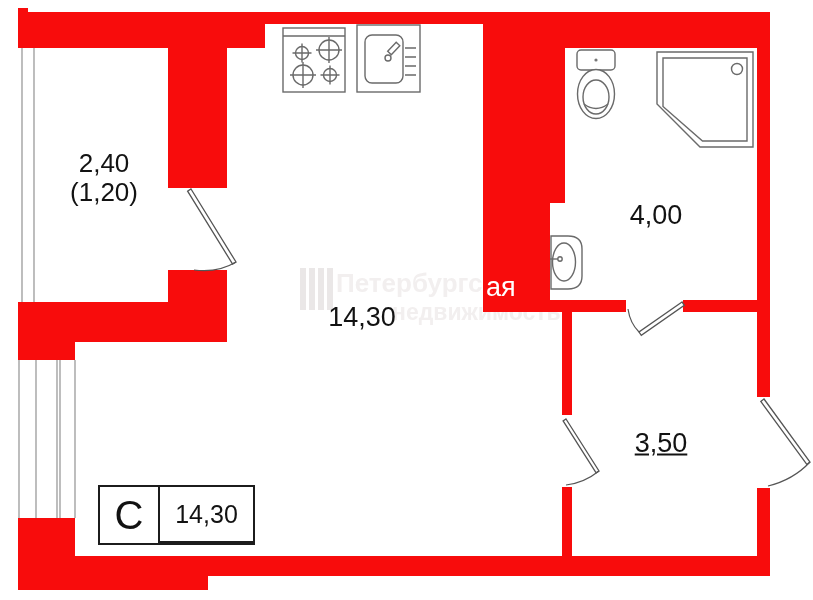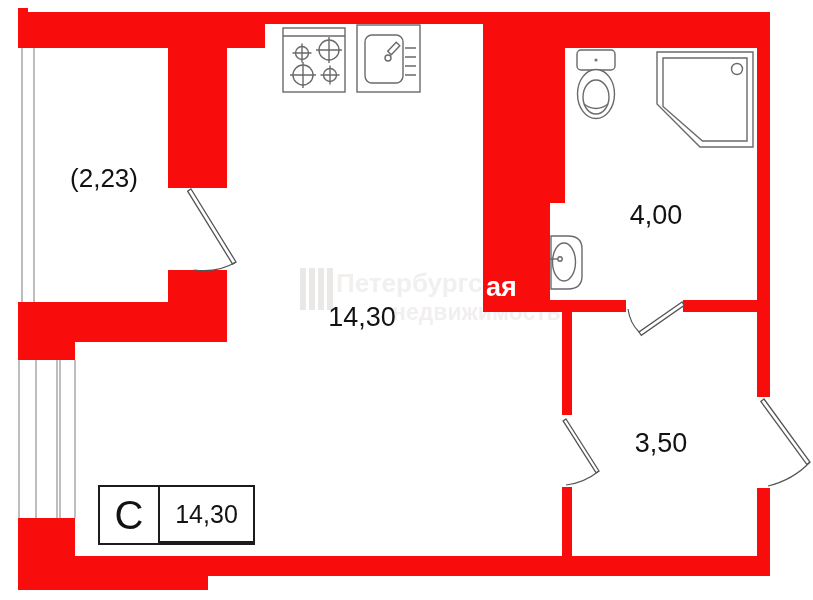--- a/index.html
+++ b/index.html
@@ -31,21 +31,21 @@
   #summary-table .vals div{
     flex:1;display:flex;align-items:center;justify-content:center;font-size:25px;
   }
   #summary-table .vals div:first-child{border-bottom:2px solid #1c1c1c;}
   .wm-faint{
     position:absolute;z-index:1;color:#f2efef;font-weight:bold;white-space:nowrap;
   }
   #wm-line1{left:336px;top:268px;font-size:26px;}
   #wm-line2{left:392px;top:299px;font-size:23px;}
   #wm-frag{
-    position:absolute;z-index:3;left:486px;top:272px;font-size:27px;font-weight:bold;
+    position:absolute;z-index:3;left:486px;top:272px;font-size:27px;font-weight:normal;
     color:#fff;white-space:nowrap;
   }
   #wm-logo{position:absolute;z-index:1;left:300px;top:268px;width:36px;height:42px;display:flex;gap:3px;}
   #wm-logo span{display:block;width:6px;height:100%;background:#eae7e7;}
 </style>
 </head>
 <body>
 
 <div id="canvas">
 
@@ -147,25 +147,26 @@
       <path class="fixture" d="M551,236 L568,236 Q582,236 582,249 L582,276 Q582,289 568,289 L551,289 Z"></path>
       <ellipse class="fixture-open" cx="564" cy="262" rx="11.5" ry="19"></ellipse>
       <path class="ln" d="M550,259 H558"></path>
       <circle class="fixture-open" cx="560" cy="259" r="2.2"></circle>
     </g>
   </svg>
 
   <div id="wm-frag">ая</div>
 
   <div class="room-label balcony-label" style="left:104px;top:178px;">
-    <div>(2,23)</div>
+    <div>2,40</div>
+    <div>(1,20)</div>
   </div>
   <div class="room-label" style="left:362px;top:317px;">14,30</div>
   <div class="room-label" style="left:656px;top:215px;">4,00</div>
-  <div class="room-label" style="left:661px;top:443px;">3,50</div>
+  <div class="room-label" style="left:661px;top:443px;text-decoration:underline;">3,50</div>
 
   <div id="summary-table">
     <div class="type-cell">С</div>
     <div class="vals">
       <div>14,30</div>
     </div>
   </div>
 
 </div>
 

